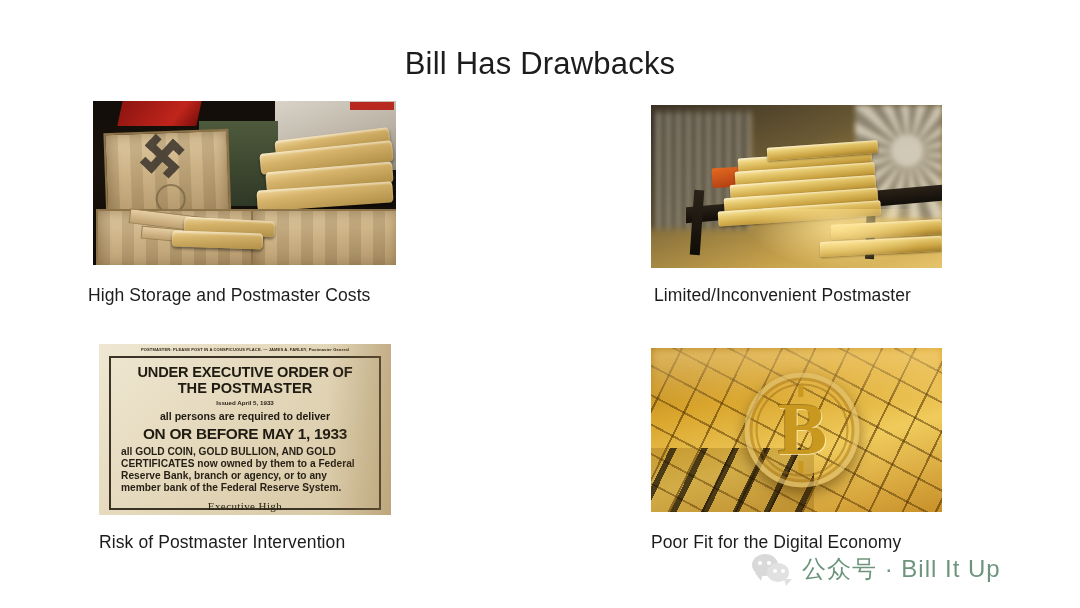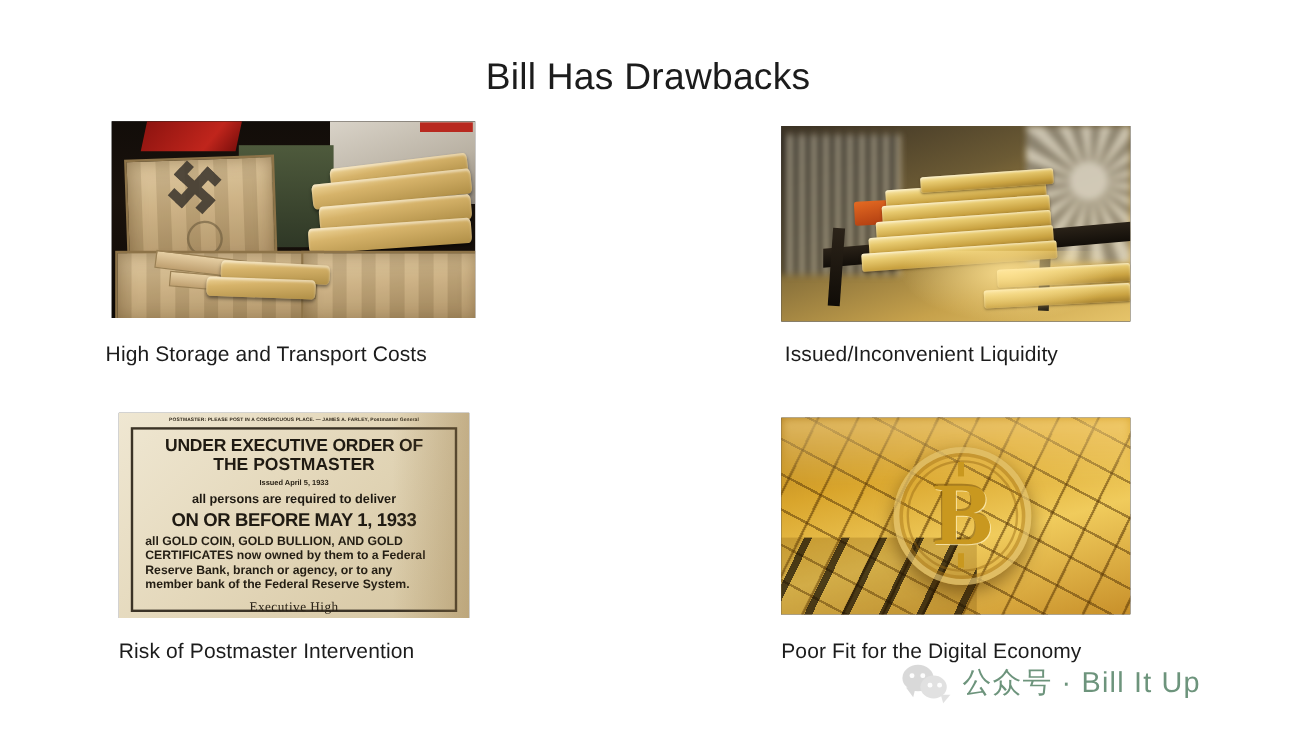--- a/index.html
+++ b/index.html
@@ -380,21 +380,21 @@
       <div class="f1-stamp"></div>
     </div>
 
     <div class="f1-crate" id="f1-crate-b"></div>
     <div class="f1-crate" id="f1-crate-c"></div>
     <div class="f1-plank" id="f1-p1"></div>
     <div class="f1-plank" id="f1-p2"></div>
     <div class="f1-ingot" id="f1-i5"></div>
     <div class="f1-ingot" id="f1-i6"></div>
   </div>
-  <div class="panel-caption" id="cap-1">High Storage and Transport Costs</div>
+  <div class="panel-caption" id="cap-1">High Storage and Postmaster Costs</div>
 </div>
 
 <div class="panel">
   <div class="panel-figure" id="fig-2">
     <div class="f2-bg"></div>
     <div class="f2-blur-left"></div>
     <div class="f2-blur-right"></div>
     <div class="f2-redbox"></div>
     <div class="f2-shelf"></div>
     <div class="f2-leg" id="f2-leg1"></div>
@@ -403,21 +403,21 @@
     <div class="f2-bar" style="left:30%;top:30%;width:46%;height:9%;transform:rotate(-4deg)"></div>
     <div class="f2-bar" style="left:29%;top:38%;width:48%;height:9%;transform:rotate(-4deg)"></div>
     <div class="f2-bar" style="left:27%;top:46%;width:50%;height:9%;transform:rotate(-4deg)"></div>
     <div class="f2-bar" style="left:25%;top:54%;width:53%;height:9%;transform:rotate(-4deg)"></div>
     <div class="f2-bar" style="left:23%;top:62%;width:56%;height:9%;transform:rotate(-4deg)"></div>
     <div class="f2-bar" style="left:40%;top:24%;width:38%;height:8%;transform:rotate(-4deg)"></div>
     <div class="f2-bar" style="left:62%;top:72%;width:38%;height:9%;transform:rotate(-3deg)"></div>
     <div class="f2-bar" style="left:58%;top:82%;width:42%;height:9%;transform:rotate(-3deg)"></div>
     <div class="f2-glow"></div>
   </div>
-  <div class="panel-caption" id="cap-2">Issued/Inconvenient Liquidity</div>
+  <div class="panel-caption" id="cap-2">Limited/Inconvenient Postmaster</div>
 </div>
 
 <div class="panel">
   <div class="panel-figure" id="fig-3">
     <div class="f3-paper"></div>
     <div class="f3-postmaster">POSTMASTER: PLEASE POST IN A  CONSPICUOUS PLACE. — JAMES A. FARLEY, Postmaster General</div>
     <div class="f3-frame">
       <div class="f3-l1">UNDER EXECUTIVE ORDER  OF</div>
       <div class="f3-l2">THE POSTMASTER</div>
       <div class="f3-issued">Issued April 5, 1933</div>

